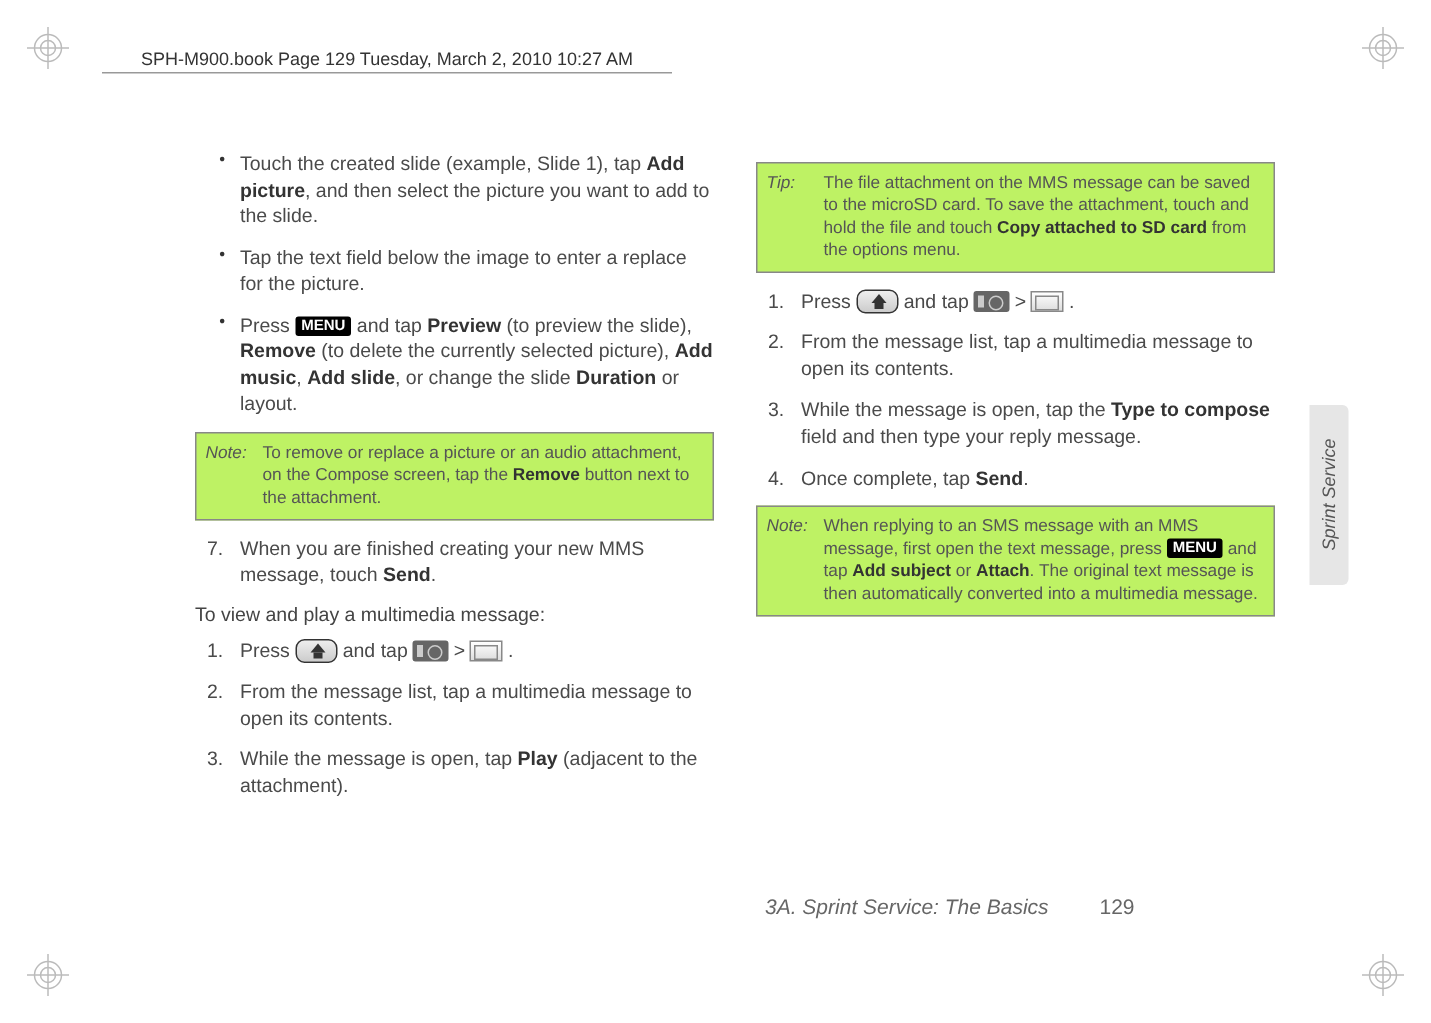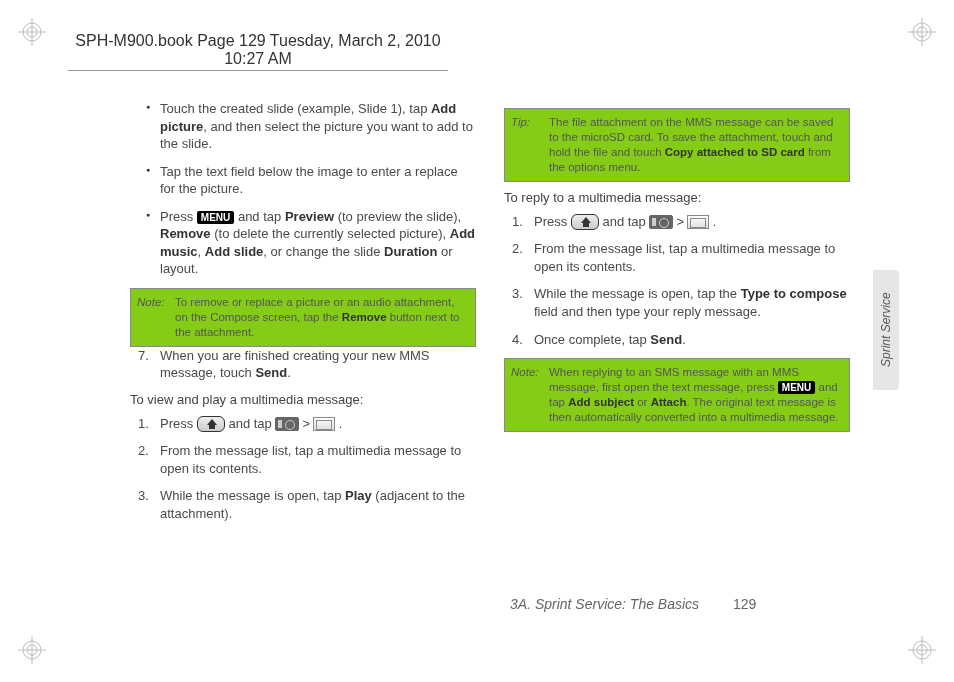--- a/index.html
+++ b/index.html
@@ -18,21 +18,21 @@
     width: 28px; height: 28px;
   }
   .crop-mark svg { width: 28px; height: 28px; }
   .cm-tl { top: 18px; left: 18px; }
   .cm-tr { top: 18px; right: 18px; }
   .cm-bl { bottom: 18px; left: 18px; }
   .cm-br { bottom: 18px; right: 18px; }
   .header-line {
     position: absolute;
     top: 32px; left: 68px;
-    font-size: 16px;
+    font-size: 12px;
     color: #333;
     border-bottom: 1px solid #999;
     padding-bottom: 2px;
     width: 380px;
     text-align: center;
   }
   .page {
     position: absolute;
     top: 100px;
     left: 130px;
@@ -45,26 +45,26 @@
   .bullet-list li { position: relative; margin-bottom: 10px; line-height: 1.35; }
   .bullet-list li::before {
     content: "●"; position: absolute; left: -14px; top: 2px; font-size: 7px; color: #333;
   }
   .num-list { list-style: none; padding-left: 30px; }
   .num-list li { position: relative; margin-bottom: 10px; line-height: 1.35; }
   .num-list li .num { position: absolute; left: -22px; color: #4a4a4a; }
   b, .bold { font-weight: bold; color: #333; }
   .box {
     border: 1px solid #888;
-    background: #84cc16;
+    background: #bef264;
     font-size: 11.5px;
     color: #555;
     padding: 6px 8px 6px 44px;
     position: relative;
-    margin: 8px 0 0 0;
+    margin: 8px 0 10px 0;
     line-height: 1.3;
   }
   .box .label {
     position: absolute; left: 6px; top: 6px;
     font-style: italic; color: #555;
   }
   .subhead { margin: 8px 0 8px 0; color: #444; }
   .menu-key {
     display: inline-block;
     background: #000; color: #fff;
@@ -191,21 +191,20 @@
       <li><span class="num">3.</span><span>While the message is open, tap </span><b>Play</b><span> (adjacent to the attachment).</span></li>
     </ol>
   </div>
 
   <div class="col">
     <div class="box">
       <span class="label">Tip:</span>
       <span>The file attachment on the MMS message can be saved to the microSD card. To save the attachment, touch and hold the file and touch </span><b>Copy attached to SD card</b><span> from the options menu.</span>
     </div>
 
-    <p class="subhead">To reply to a multimedia message:</p>
 
     <ol class="num-list">
       <li><span class="num">1.</span><span>Press </span><span class="icon-home"></span><span> and tap </span><span class="icon-clock"></span><span class="gt">&gt;</span><span class="icon-msg"></span><span> .</span></li>
       <li><span class="num">2.</span><span>From the message list, tap a multimedia message to open its contents.</span></li>
       <li><span class="num">3.</span><span>While the message is open, tap the </span><b>Type to compose</b><span> field and then type your reply message.</span></li>
       <li><span class="num">4.</span><span>Once complete, tap </span><b>Send</b><span>.</span></li>
     </ol>
 
     <div class="box">
       <span class="label">Note:</span>

